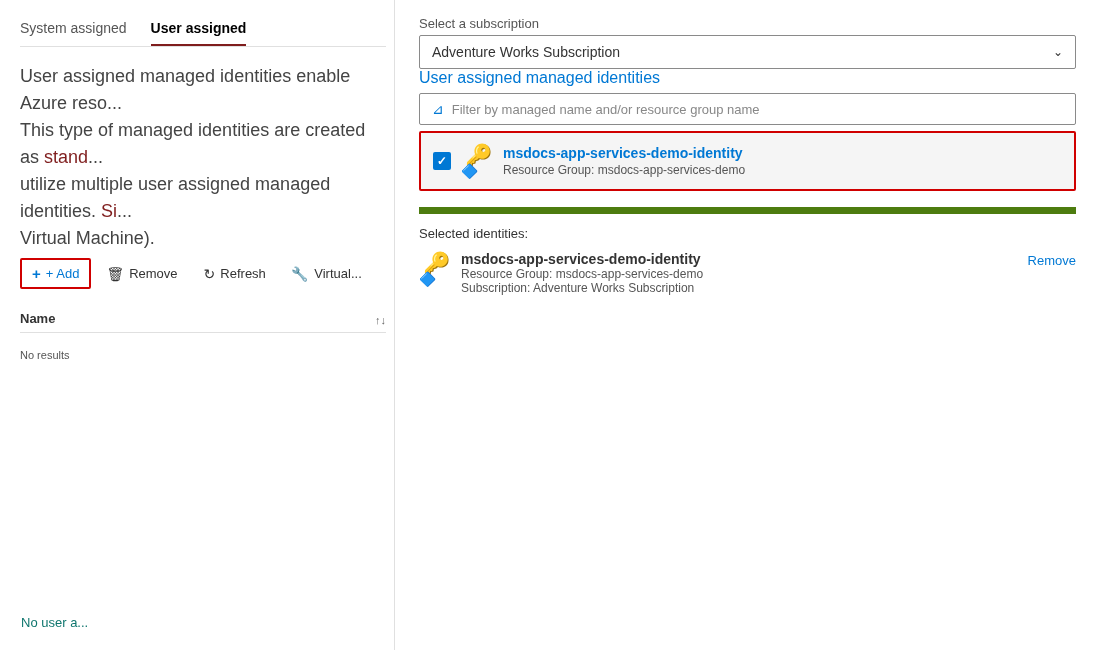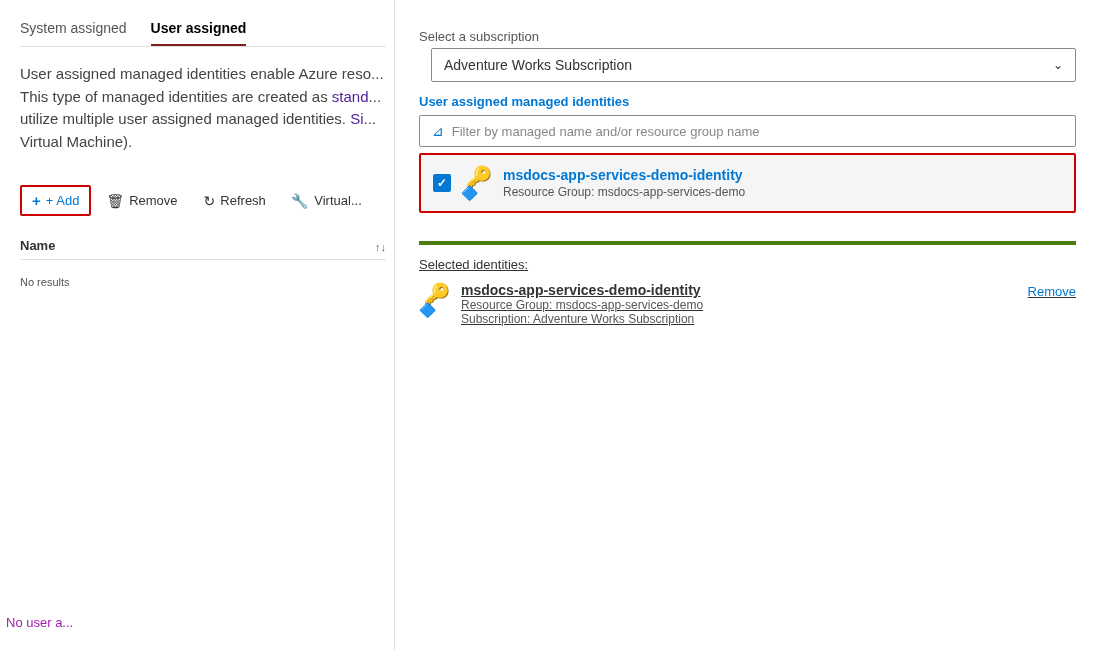--- a/index.html
+++ b/index.html
@@ -40,28 +40,28 @@
       color: #555;
     }
 
     .tab.active {
       color: #000;
       font-weight: 600;
       border-bottom: 2px solid #7f1d1d;
     }
 
     .description {
-      font-size: 15px;
+      font-size: 18px;
       color: #444;
       line-height: 1.5;
-      margin-bottom: 32px;
+      margin-bottom: 6px;
     }
 
     .description a, .link-blue {
-      color: #4c1d95;
+      color: #7f1d1d;
       text-decoration: none;
     }
 
     .toolbar {
       display: flex;
       align-items: center;
       gap: 4px;
       margin-bottom: 16px;
     }
 
@@ -118,62 +118,61 @@
 
     .no-results {
       padding: 16px 0;
       font-size: 11px;
       color: #555;
     }
 
     .bottom-status {
       position: absolute;
       bottom: 20px;
-      left: 6px;
-      font-size: 13px;
-      color: #a21caf;
+      left: 21px;
+      font-size: 13px;
+      color: #0f766e;
     }
 
     
     .right-panel {
       flex: 1;
-      padding: 29px 24px;
+      padding: 16px 24px;
       display: flex;
       flex-direction: column;
-      gap: 12px;
+      gap: 0;
     }
 
     .section-label {
       font-size: 13px;
       color: #555;
       margin-bottom: 4px;
     }
 
     .subscription-dropdown {
       display: flex;
       align-items: center;
       justify-content: space-between;
       border: 1px solid #8a8a8a;
       border-radius: 2px;
       padding: 8px 12px;
       cursor: pointer;
       background: #fff;
       font-size: 14px;
-      margin-left: 12px;
     }
 
     .subscription-dropdown .chevron {
       font-size: 12px;
       color: #333;
     }
 
     .ua-section-label {
-      font-size: 13px;
-      color: #0078d4;
-      font-weight: 700;
+      font-size: 16px;
+      color: #0078d4;
+      font-weight: 400;
       margin-bottom: 6px;
     }
 
     .filter-bar {
       display: flex;
       align-items: center;
       gap: 8px;
       border: 1px solid #8a8a8a;
       border-radius: 2px;
       padding: 7px 12px;
@@ -245,23 +244,22 @@
       display: block;
       font-weight: 600;
     }
 
     .identity-info span {
       font-size: 12px;
       color: #555;
     }
 
     .selected-section {
-      border-top: 4px solid #4d7c0f;
+      border-top: 7px solid #4d7c0f;
       padding-top: 12px;
-      text-decoration: underline;
     }
 
     .selected-label {
       font-size: 13px;
       color: #333;
       font-weight: 500;
       margin-bottom: 10px;
     }
 
     .selected-identity-row {

